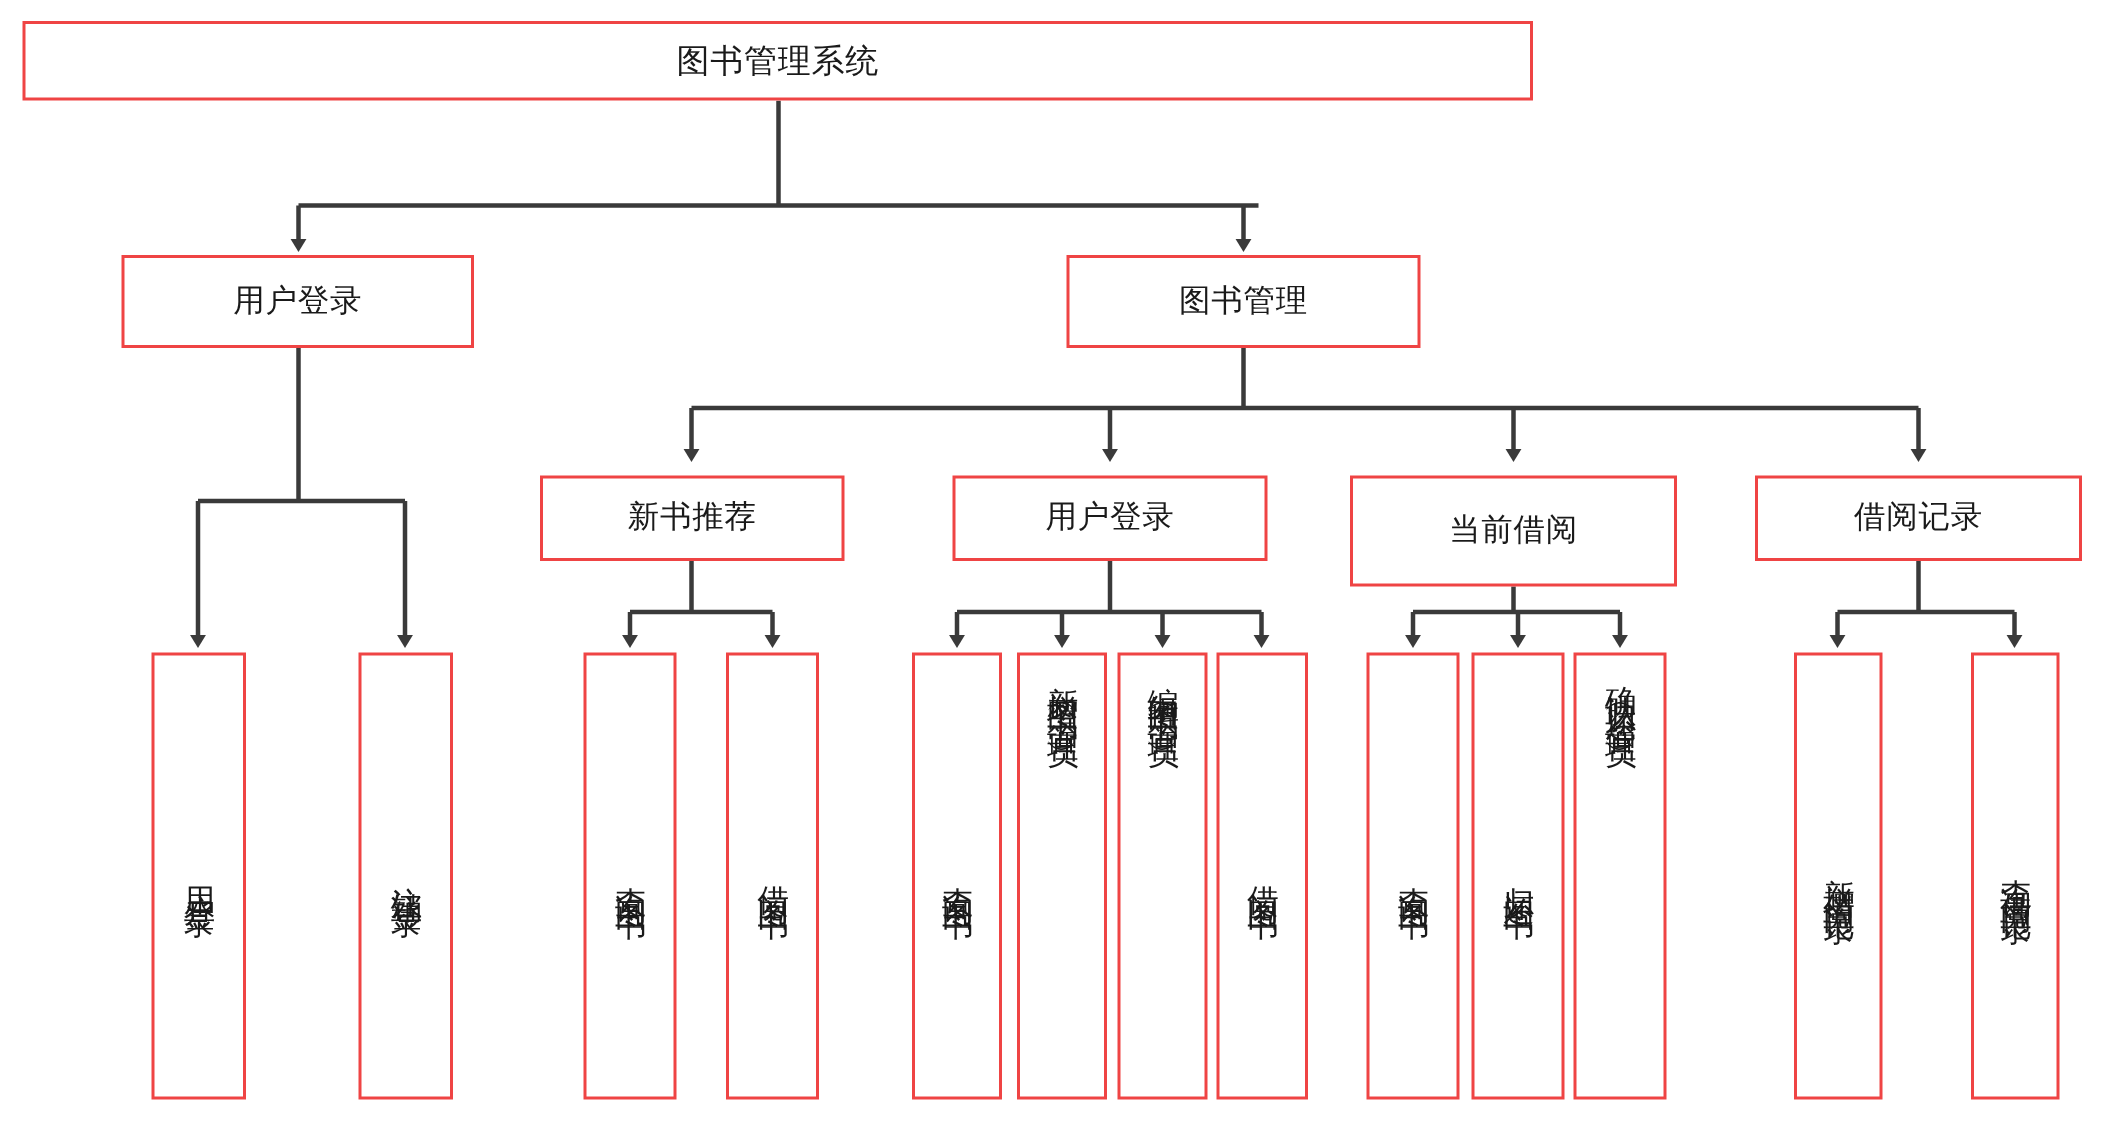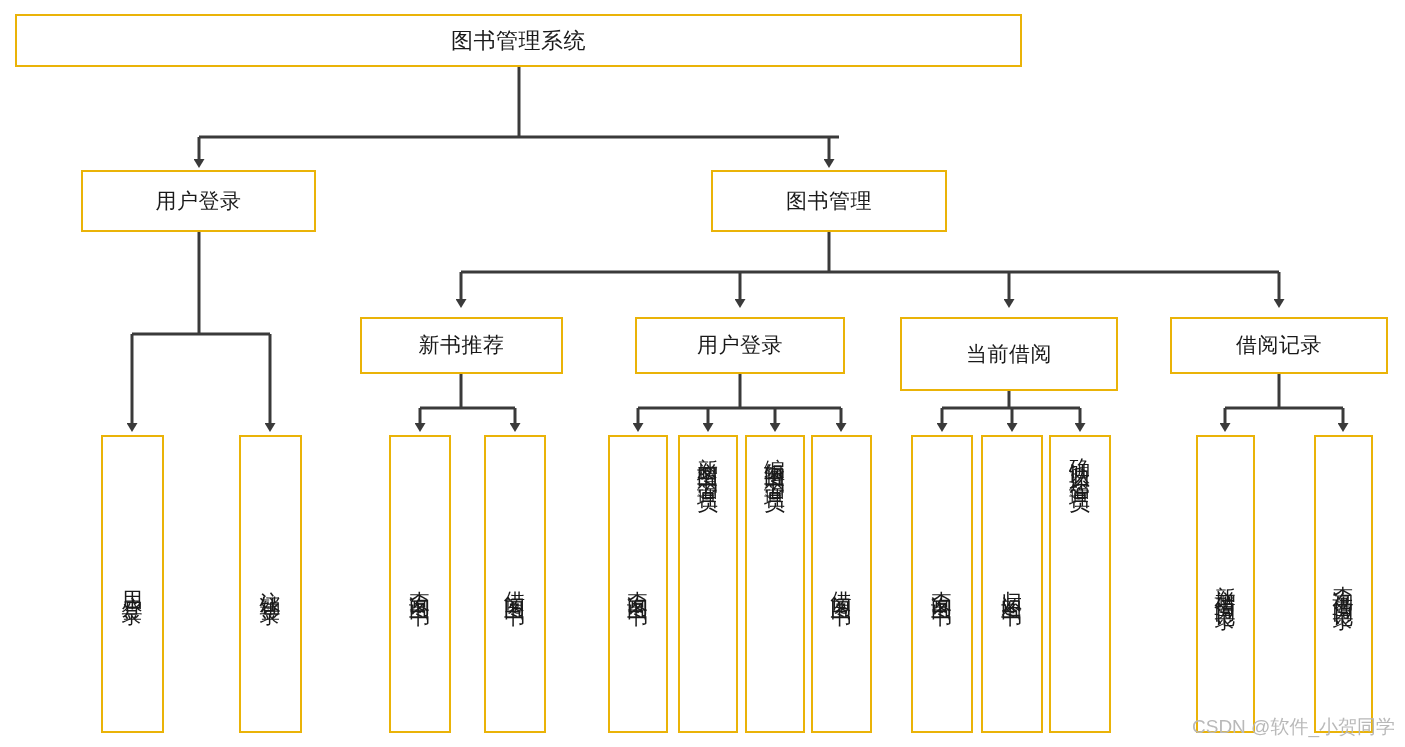--- a/index.html
+++ b/index.html
@@ -23,21 +23,21 @@
     left: 0;
     top: 0;
     width: 1405px;
     height: 747px;
     pointer-events: none;
   }
   .node {
     position: absolute;
     box-sizing: border-box;
     background: #ffffff;
-    border: 2px solid #eab308;
+    border: 2px solid #ef4444;
     display: flex;
     align-items: center;
     justify-content: center;
     color: #1a1a1a;
     z-index: 3;
   }
   .node.root {
     border-width: 2px;
   }
   .node-label {
@@ -211,15 +211,14 @@
   </div>
 
   <div class="node v-node center-v" style="left:1196px; top:435px; width:59px; height:298px;">
     <span class="node-label">新增借阅记录</span>
   </div>
 
   <div class="node v-node center-v" style="left:1314px; top:435px; width:59px; height:298px;">
     <span class="node-label">查询借阅记录</span>
   </div>
 
-  <div class="watermark">CSDN @软件_小贺同学</div>
 
 </div>
 
 </body></html>

